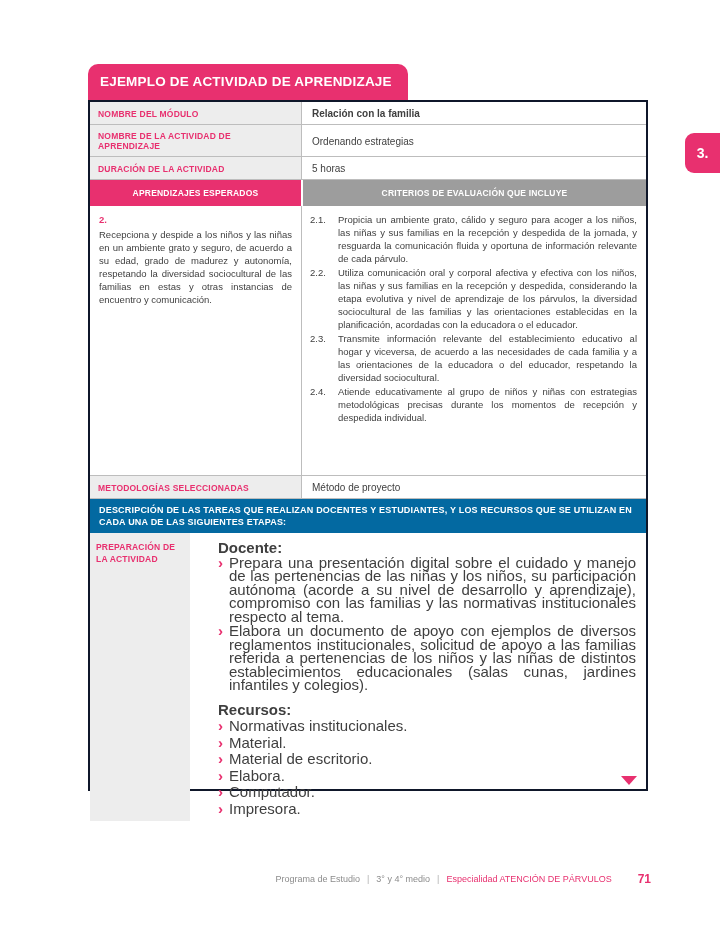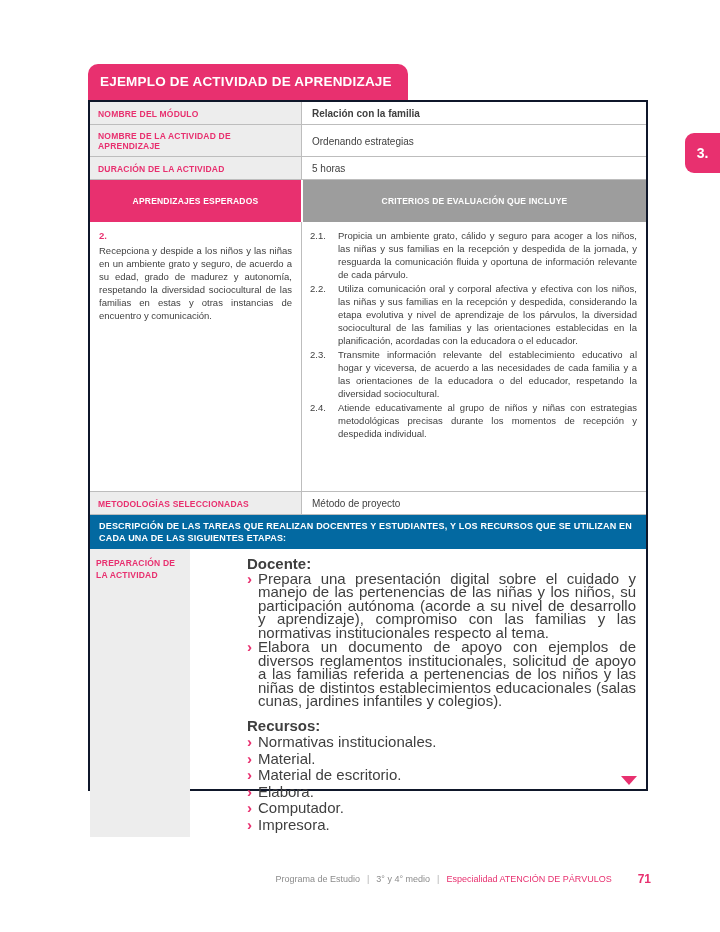--- a/index.html
+++ b/index.html
@@ -38,21 +38,21 @@
   .kv-label {
     width:212px; background:#ededed; color:#e8306f; font-weight:bold;
     font-size:8.5px; padding:6px 8px 5px 8px; letter-spacing:.2px;
     border-right:1px solid #bdbdbd; display:flex; align-items:center;
   }
   .kv-value { flex:1; color:#3f3f3f; font-size:10px; padding:6px 10px 5px 10px; display:flex; align-items:center; }
   .kv-value.bold { font-weight:bold; }
 
   .hdr-row { display:flex; gap:2px; background:#fff; }
   .hdr-cell {
-    height:42px; display:flex; align-items:center; justify-content:center;
+    height:26px; display:flex; align-items:center; justify-content:center;
     color:#fff; font-weight:bold; font-size:8.5px; letter-spacing:.2px; text-align:right;
   }
   .hdr-left  { width:211px; background:#e8306f; }
   .hdr-right { flex:1; background:#9d9d9d; }
 
   .content-row { display:flex; min-height:270px; border-bottom:1px solid #bdbdbd; }
   .content-left {
     width:212px; border-right:1px solid #bdbdbd; padding:7px 9px;
     font-size:9.5px; line-height:13px; color:#3f3f3f;
   }
@@ -64,21 +64,21 @@
   .crit-text { flex:1; text-align:justify; }
 
   .gap6 { height:6px; background:#fff; }
   .gap2 { height:2px; background:#fff; }
 
   .banner {
     background:#0369a1; color:#fff; font-weight:bold; font-size:9px;
     line-height:12px; padding:5px 9px; letter-spacing:.2px;
   }
 
-  .prep-row { display:flex; flex:1;gap:29px; }
+  .prep-row { display:flex; flex:1; }
   .prep-label {
     width:100px; flex:0 0 100px; background:#ededed; color:#e8306f; font-weight:bold;
     font-size:8.5px; line-height:12px; padding:8px 6px; letter-spacing:.2px;
   }
   .prep-content { flex:1; padding:8px 10px 6px 28px; font-size:15px; line-height:13.5px; color:#3f3f3f; }
   .prep-heading { font-weight:bold; margin-bottom:1px; }
   .prep-heading.second { margin-top:11px; }
   .bullet { display:flex; margin-top:1px; }
   .bullet-mark { width:11px; flex:0 0 11px; color:#e8306f; font-weight:bold; }
   .bullet-text { flex:1; text-align:justify; }

